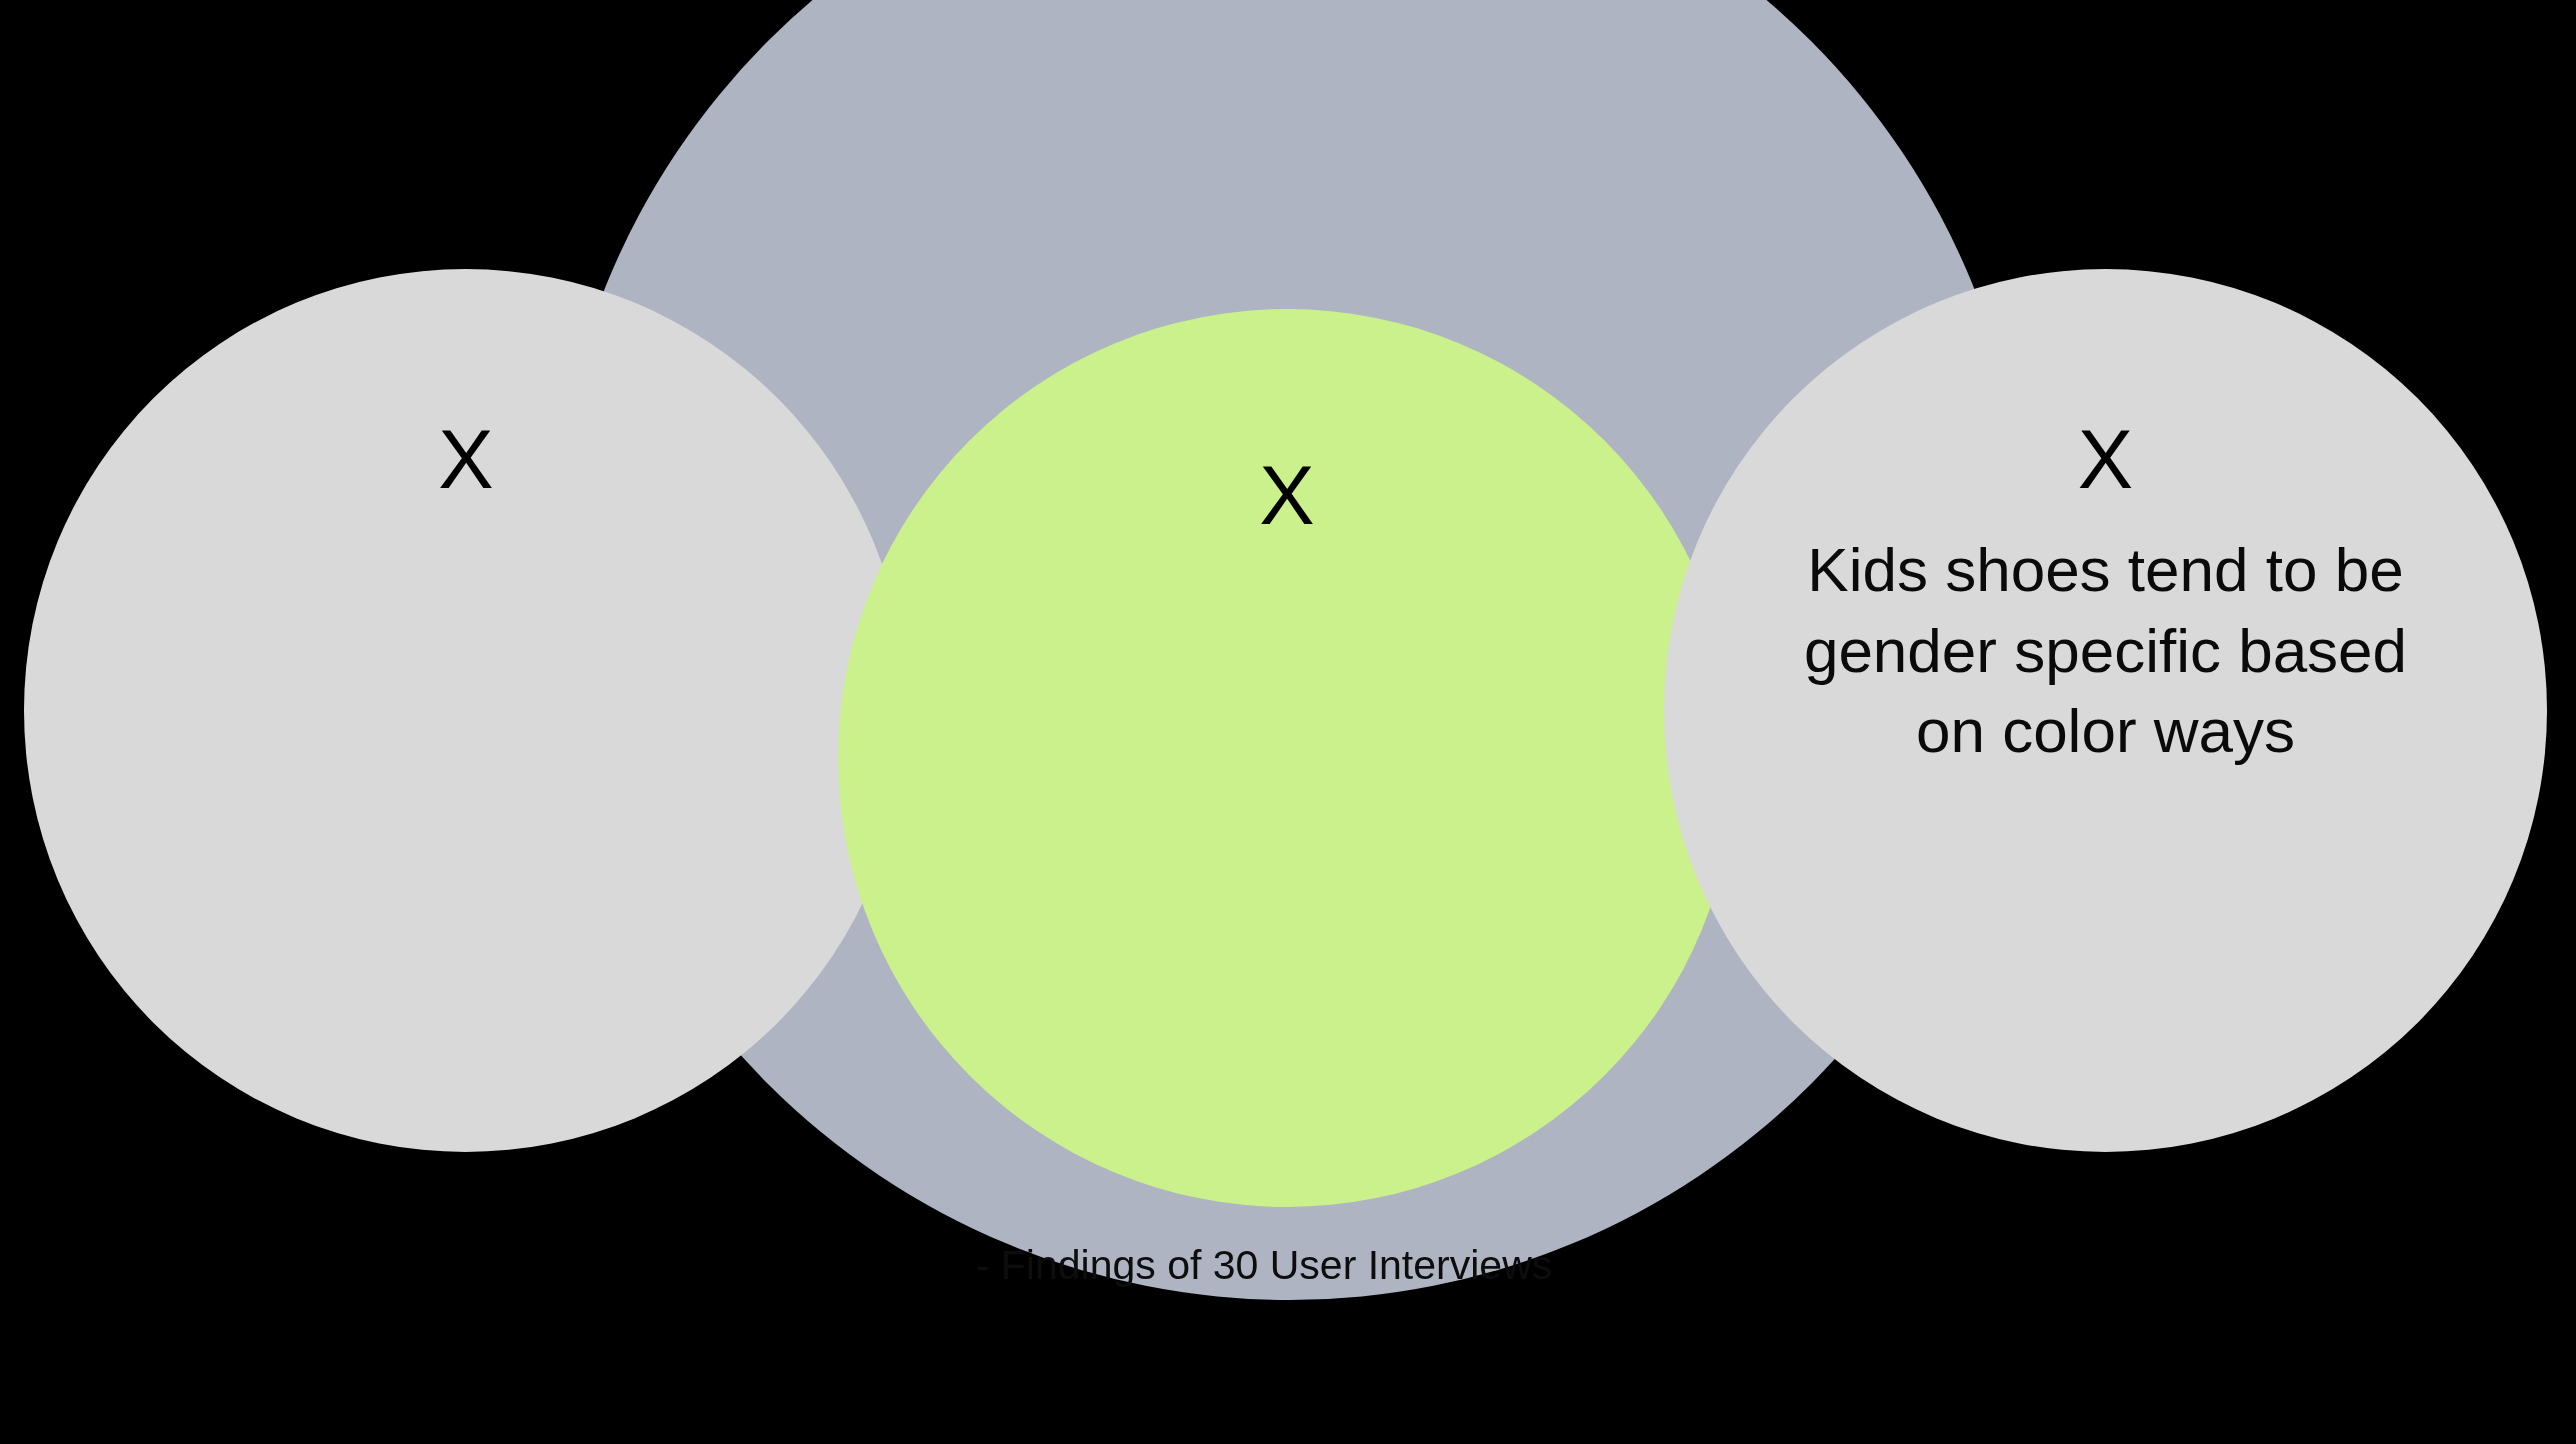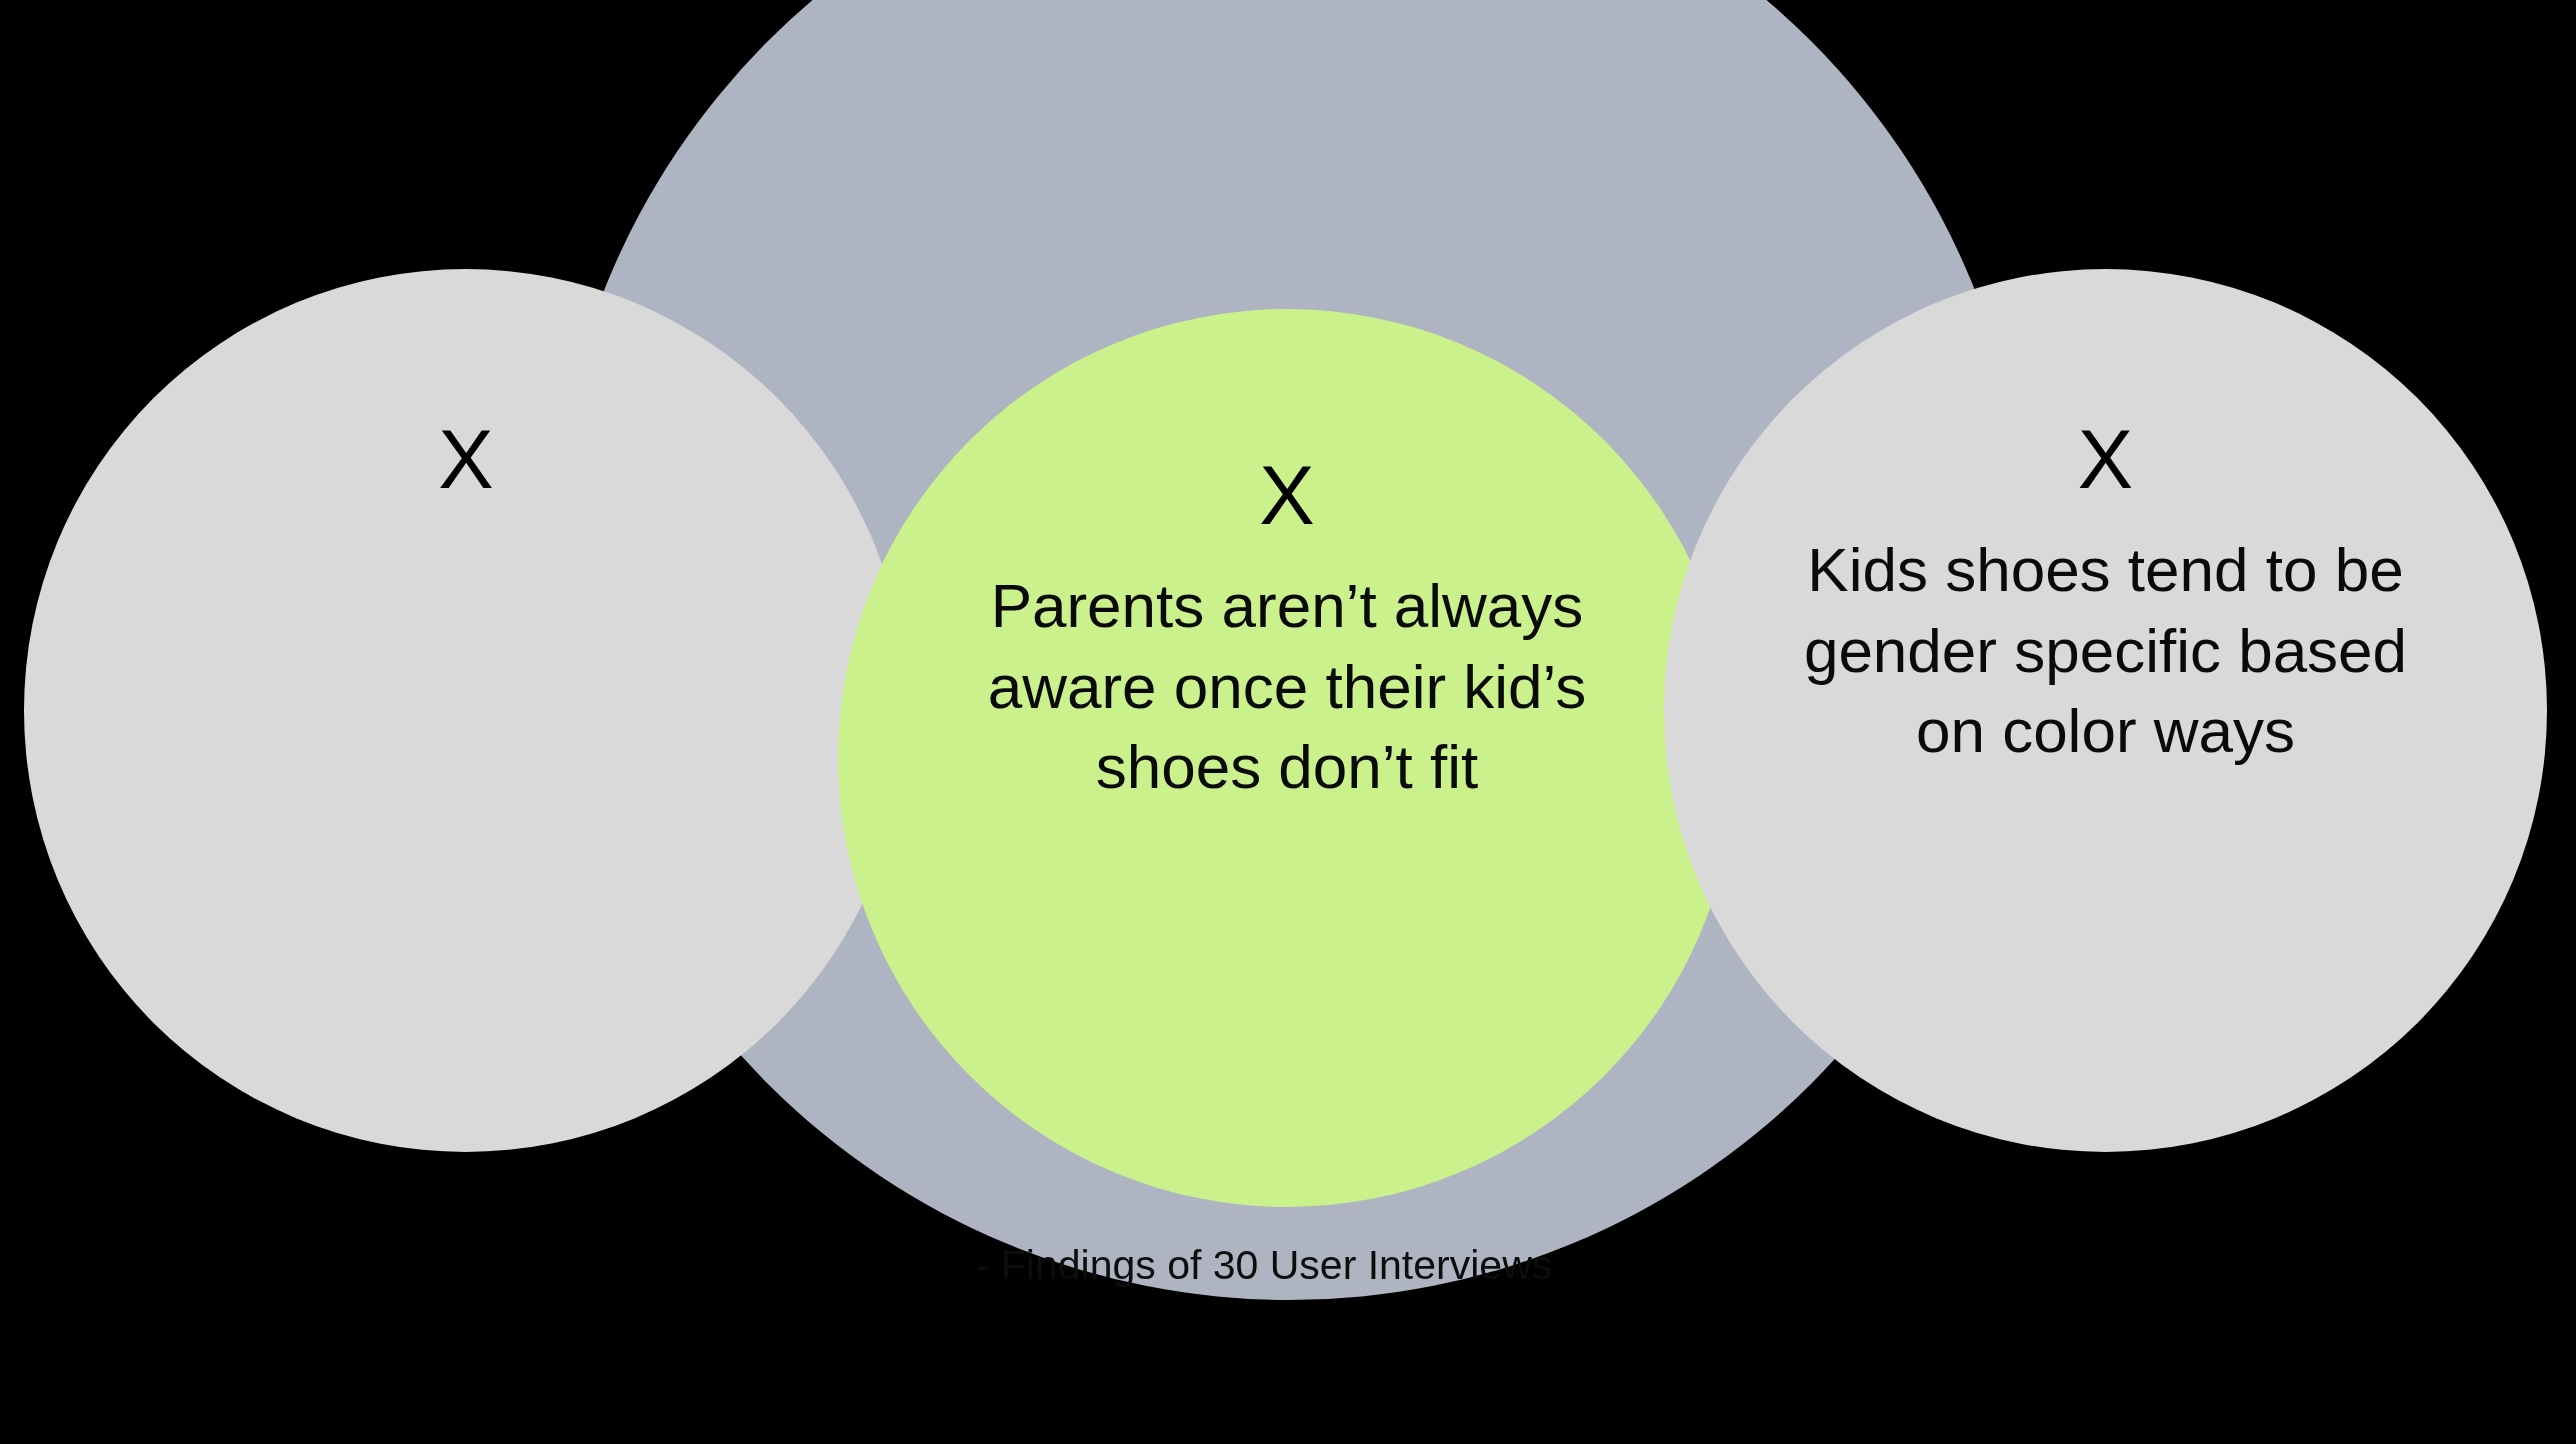--- a/index.html
+++ b/index.html
@@ -115,23 +115,20 @@
 <div class="stage">
 
   <div class="backdrop-circle"></div>
 
   <div class="finding-circle circle-left">
     <div class="x-mark">X</div>
   </div>
 
   <div class="finding-circle circle-center">
     <div class="x-mark">X</div>
-    <div class="finding-text">Parents aren’t always
-aware once their kid’s
-shoes don’t fit</div>
   </div>
 
   <div class="finding-circle circle-right">
     <div class="x-mark">X</div>
     <div class="finding-text">Kids shoes tend to be
 gender specific based
 on color ways</div>
   </div>
 
   <div class="caption">- Findings of 30 User Interviews</div>

